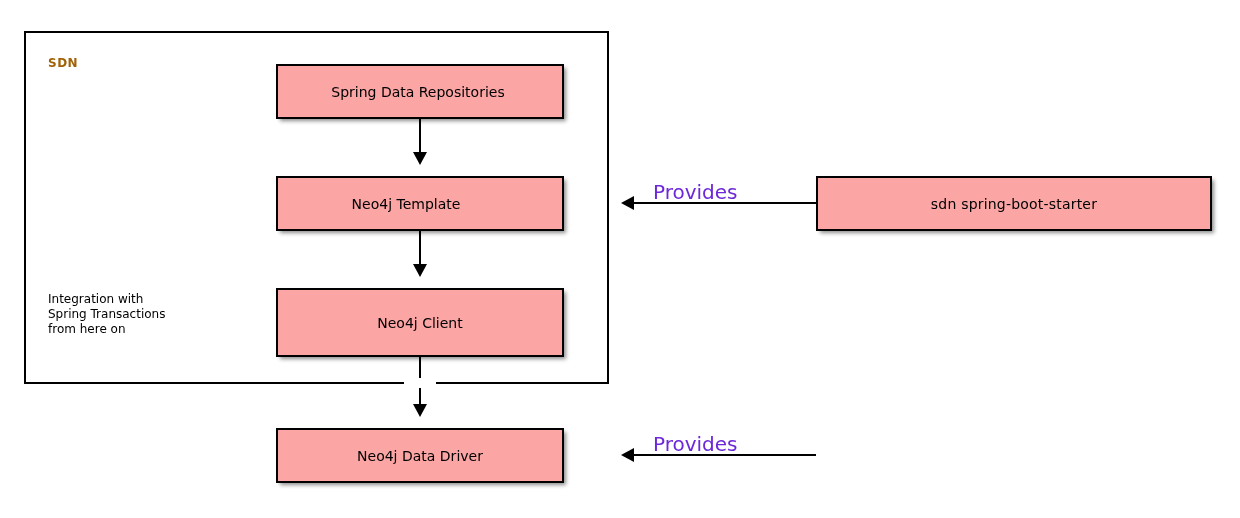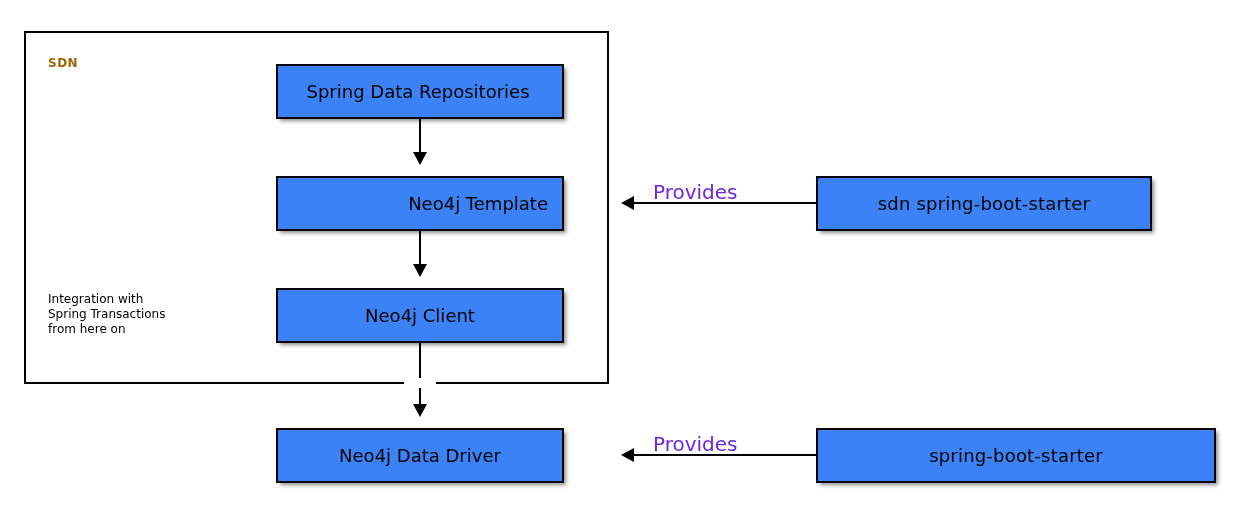--- a/index.html
+++ b/index.html
@@ -47,35 +47,35 @@
     width: 32px;
     height: 10px;
     background: #ffffff;
   }
 
   
   .node {
     position: absolute;
     box-sizing: border-box;
     border: 2px solid #000000;
-    background: #3b82f6;
+    background: #fca5a5;
     display: flex;
     align-items: center;
     justify-content: center;
-    font-size: 18px;
+    font-size: 14px;
     color: #000000;
     white-space: nowrap;
     box-shadow: 3px 3px 4px -1px rgba(0,0,0,0.45);
   }
 
   .node-spring-data   { left: 276px; top: 64px;  width: 288px; height: 55px; }
-  .node-neo4j-template{ left: 276px; top: 176px; width: 288px; height: 55px; justify-content: flex-end; }
-  .node-neo4j-client  { left: 276px; top: 288px; width: 288px; height: 55px; }
+  .node-neo4j-template{ left: 276px; top: 176px; width: 288px; height: 55px; }
+  .node-neo4j-client  { left: 276px; top: 288px; width: 288px; height: 69px; }
   .node-neo4j-driver  { left: 276px; top: 428px; width: 288px; height: 55px; }
-  .node-sdn-starter   { left: 816px; top: 176px; width: 336px; height: 55px; }
+  .node-sdn-starter   { left: 816px; top: 176px; width: 396px; height: 55px; }
   .node-boot-starter  { left: 816px; top: 428px; width: 400px; height: 55px; }
 
   
   .node-neo4j-template .node-label { transform: translateX(-14px); }
   .node-spring-data    .node-label { transform: translateX(-2px); }
 
   
   .starter-label { letter-spacing: 0.2px; }
 
   
@@ -186,17 +186,14 @@
   </div>
 
   <div class="node node-neo4j-driver">
     <span class="node-label">Neo4j Data Driver</span>
   </div>
 
   <div class="node node-sdn-starter">
     <span class="node-label starter-label">sdn spring-boot-starter</span>
   </div>
 
-  <div class="node node-boot-starter">
-    <span class="node-label starter-label">spring-boot-starter</span>
-  </div>
 
 </div>
 
 </body></html>

